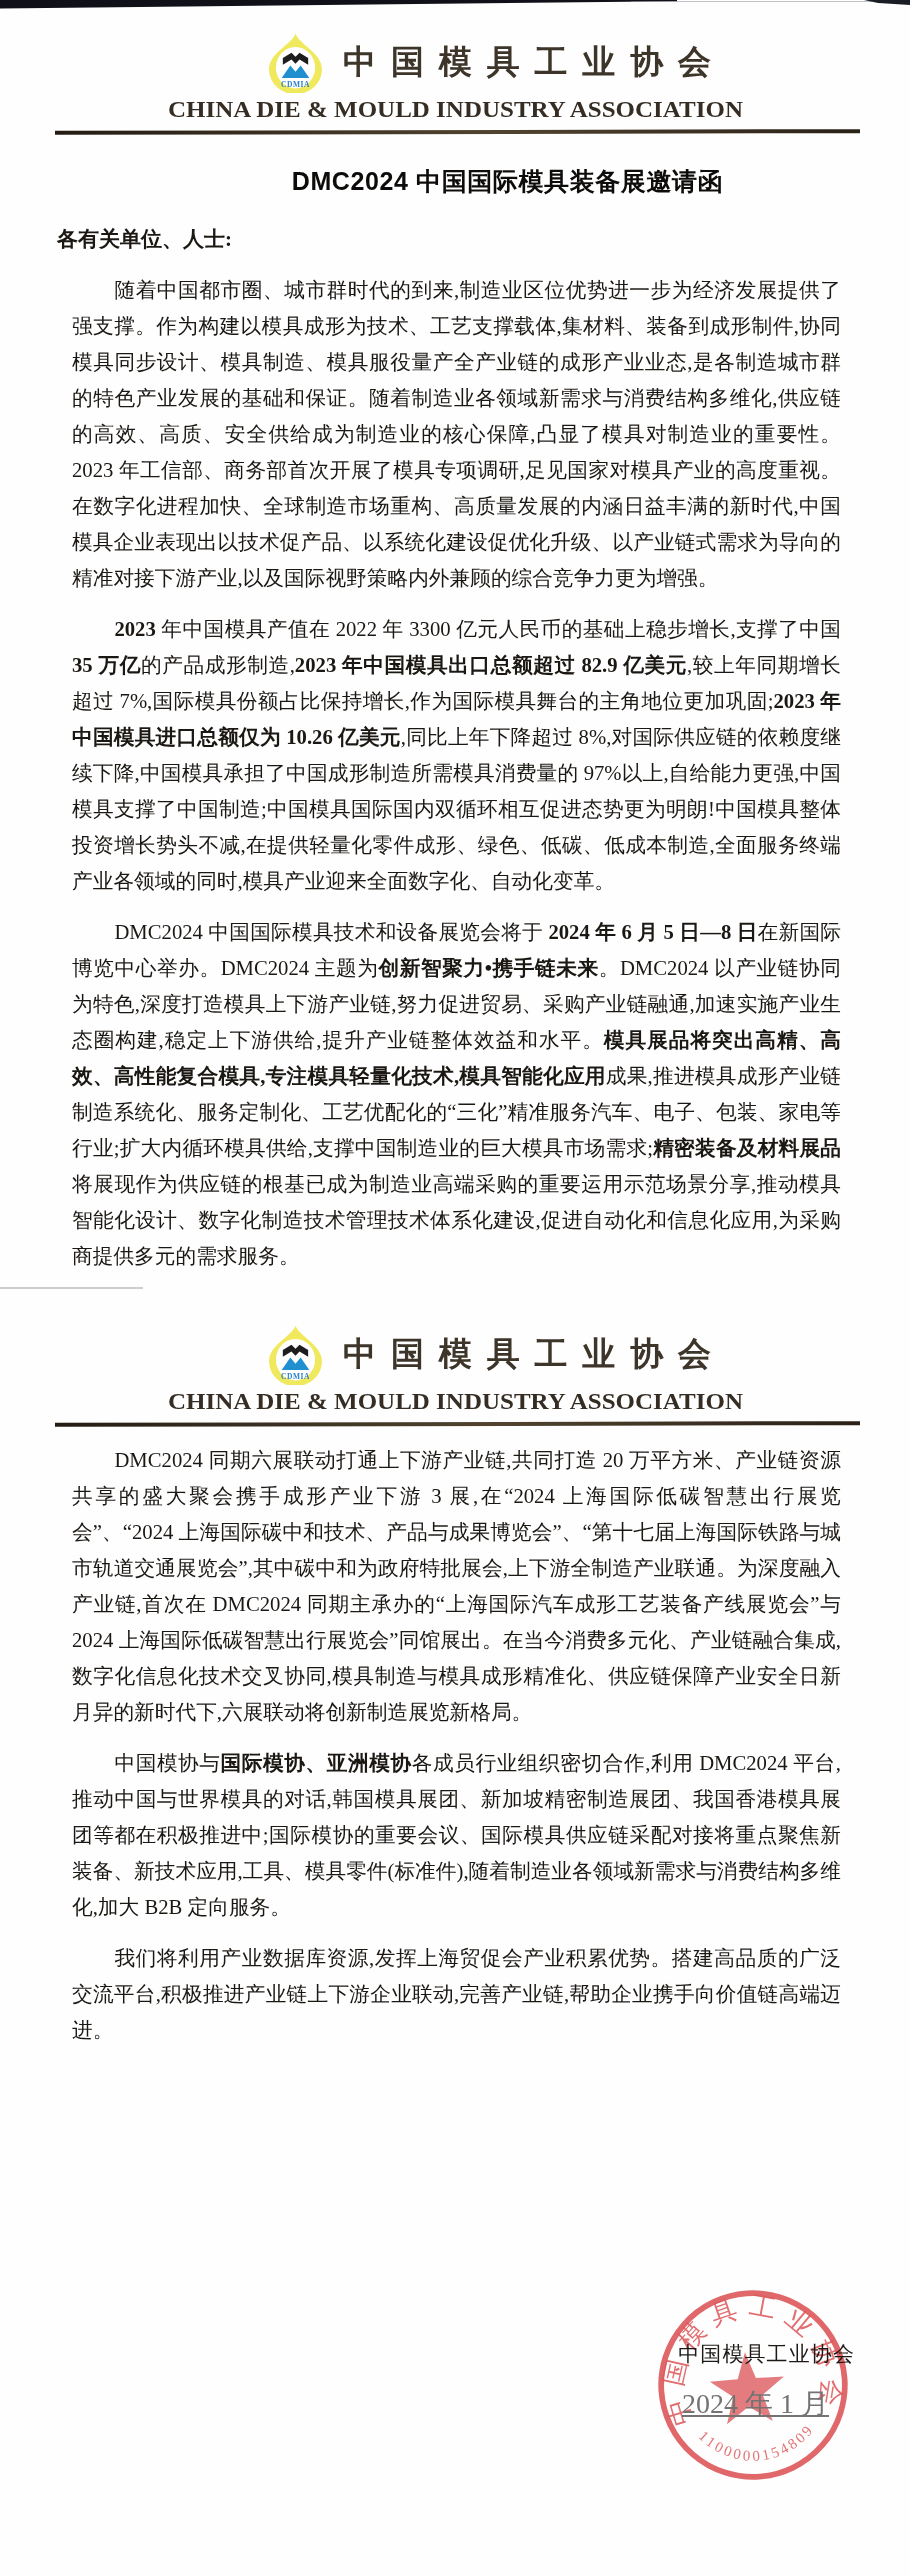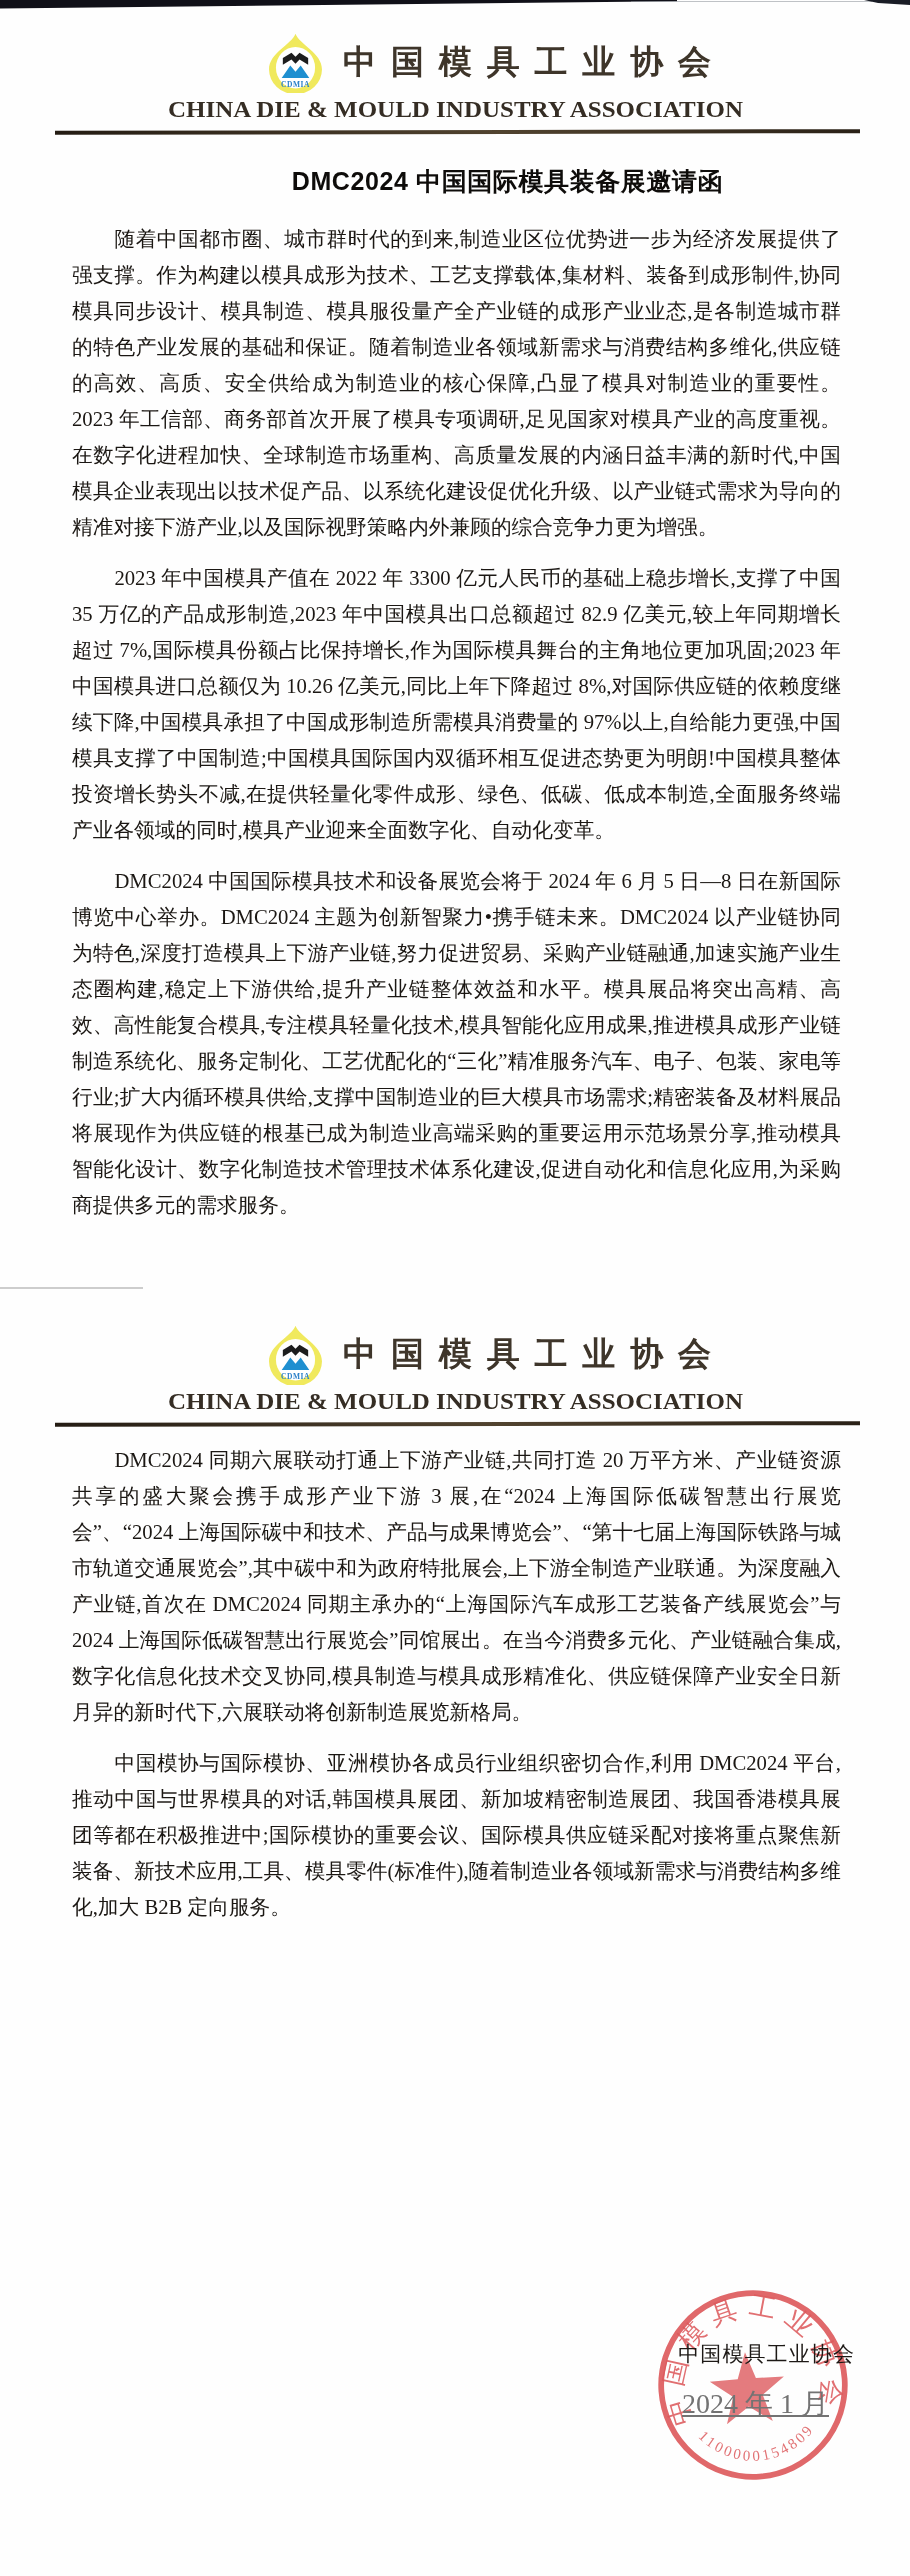--- a/index.html
+++ b/index.html
@@ -39,21 +39,21 @@
     text-align:center;margin:31px 0 0;transform:translateX(52px);
     font-family:"Liberation Sans","DejaVu Sans",sans-serif;
     font-weight:700;font-size:25px;color:#0e0c0a;letter-spacing:0.6px;
   }
 
   .body-text{margin:23px 55px 0 57px;text-align:justify;font-size:20.7px;line-height:36px;}
   .p2 .body-text{margin-top:16px;}
   .salutation{margin:0 0 1.1px;font-weight:700;font-size:21px;text-indent:0;}
   p.para{margin:15px;text-indent:2.05em;}
   p.gap-before{margin-top:19.5px;}
-  .b{font-weight:400;}
+  .b{font-weight:700;}
   .lnk{color:#2b62c8;}
 
   
   .sig-org{position:absolute;right:56px;top:1052px;font-size:21px;letter-spacing:1.1px;color:#1d1916;z-index:3;}
   .sig-date{position:absolute;right:82px;top:1097px;font-size:28px;color:#737373;z-index:3;text-decoration:underline;}
   .seal{position:absolute;left:652px;top:996px;width:202px;height:202px;z-index:2;opacity:.9;transform:rotate(-4deg);}
   .seal text{font-family:"Liberation Serif","DejaVu Serif",serif;}
 </style>
 </head>
 <body>
@@ -75,20 +75,21 @@
         <text x="53" y="96" text-anchor="middle" font-size="13" font-weight="bold" fill="#2a7fc8" letter-spacing="1">CDMIA</text>
       </svg>
       <div class="org-cn">中国模具工业协会</div>
     </div>
     <div class="org-en">CHINA DIE &amp; MOULD INDUSTRY ASSOCIATION</div>
     <div class="rule"></div>
 
     <h1 class="title">DMC2024 中国国际模具装备展邀请函</h1>
 
     <div class="body-text">
+      <p class="salutation">各有关单位、人士:</p>
       <p class="para"><span>随着中国都市圈、城市群时代的到来,制造业区位优势进一步为经济发展提供了强支撑。作为构建以模具成形为技术、工艺支撑载体,集材料、装备到成形制件,协同模具同步设计、模具制造、模具服役量产全产业链的成形产业业态,是各制造城市群的特色产业发展的基础和保证。随着制造业各领域新需求与消费结构多维化,供应链的高效、高质、安全供给成为制造业的核心保障,凸显了模具对制造业的重要性。2023 年工信部、商务部首次开展了模具专项调研,足见国家对模具产业的高度重视。在数字化进程加快、全球制造市场重构、高质量发展的内涵日益丰满的新时代,中国模具企业表现出以技术促产品、以系统化建设促优化升级、以产业链式需求为导向的精准对接下游产业,以及国际视野策略内外兼顾的综合竞争力更为增强。</span></p>
       <p class="para"><span class="b">2023</span><span> 年中国模具产值在 2022 年 3300 亿元人民币的基础上稳步增长,支撑了中国 </span><span class="b">35 万亿</span><span>的产品成形制造,</span><span class="b">2023 年中国模具出口总额超过 82.9 亿美元</span><span>,较上年同期增长超过 7%,国际模具份额占比保持增长,作为国际模具舞台的主角地位更加巩固;</span><span class="b">2023 年中国模具进口总额仅为 10.26 亿美元</span><span>,同比上年下降超过 8%,对国际供应链的依赖度继续下降,中国模具承担了中国成形制造所需模具消费量的 97%以上,自给能力更强,中国模具支撑了中国制造;中国模具国际国内双循环相互促进态势更为明朗!中国模具整体投资增长势头不减,在提供轻量化零件成形、绿色、低碳、低成本制造,全面服务终端产业各领域的同时,模具产业迎来全面数字化、自动化变革。</span></p>
       <p class="para"><span>DMC2024 中国国际模具技术和设备展览会将于 </span><span class="b">2024 年 6 月 5 日—8 日</span><span>在新国际博览中心举办。DMC2024 主题为</span><span class="b">创新智聚力•携手链未来</span><span>。DMC2024 以产业链协同为特色,深度打造模具上下游产业链,努力促进贸易、采购产业链融通,加速实施产业生态圈构建,稳定上下游供给,提升产业链整体效益和水平。</span><span class="b">模具展品将突出高精、高效、高性能复合模具,专注模具轻量化技术,模具智能化应用</span><span>成果,推进模具成形产业链制造系统化、服务定制化、工艺优配化的“三化”精准服务汽车、电子、包装、家电等行业;扩大内循环模具供给,支撑中国制造业的巨大模具市场需求;</span><span class="b">精密装备及材料展品</span><span>将展现作为供应链的根基已成为制造业高端采购的重要运用示范场景分享,推动模具智能化设计、数字化制造技术管理技术体系化建设,促进自动化和信息化应用,为采购商提供多元的需求服务。</span></p>
     </div>
   </section>
 
   <section class="page p2">
     <div class="hdr">
       <svg class="logo" viewBox="0 0 106 106">
         <path d="M53 3 C60 22 99 36 99 65 A 46 43 0 1 1 7 65 C7 36 46 22 53 3 Z" fill="#f0e95d"></path>
@@ -98,20 +99,21 @@
         <text x="53" y="96" text-anchor="middle" font-size="13" font-weight="bold" fill="#2a7fc8" letter-spacing="1">CDMIA</text>
       </svg>
       <div class="org-cn">中国模具工业协会</div>
     </div>
     <div class="org-en">CHINA DIE &amp; MOULD INDUSTRY ASSOCIATION</div>
     <div class="rule"></div>
 
     <div class="body-text">
       <p class="para"><span>DMC2024 同期六展联动打通上下游产业链,共同打造 20 万平方米、产业链资源共享的盛大聚会携手成形产业下游 3 展,在“2024 上海国际低碳智慧出行展览会”、“2024 上海国际碳中和技术、产品与成果博览会”、“第十七届上海国际铁路与城市轨道交通展览会”,其中碳中和为政府特批展会,上下游全制造产业联通。为深度融入产业链,首次在 DMC2024 同期主承办的“上海国际汽车成形工艺装备产线展览会”与 2024 上海国际低碳智慧出行展览会”同馆展出。在当今消费多元化、产业链融合集成,数字化信息化技术交叉协同,模具制造与模具成形精准化、供应链保障产业安全日新月异的新时代下,六展联动将创新制造展览新格局。</span></p>
       <p class="para"><span>中国模协与</span><span class="b">国际模协、亚洲模协</span><span>各成员行业组织密切合作,利用 DMC2024 平台,推动中国与世界模具的对话,韩国模具展团、新加坡精密制造展团、我国香港模具展团等都在积极推进中;国际模协的重要会议、国际模具供应链采配对接将重点聚焦新装备、新技术应用,工具、模具零件(标准件),随着制造业各领域新需求与消费结构多维化,加大 B2B 定向服务。</span></p>
+      <p class="para"><span>我们将利用产业数据库资源,发挥上海贸促会产业积累优势。搭建高品质的广泛交流平台,积极推进产业链上下游企业联动,完善产业链,帮助企业携手向价值链高端迈进。</span></p>
     </div>
 
     <svg class="seal" viewBox="0 0 352 352">
       <circle cx="176" cy="176" r="160" fill="none" stroke="#d9494c" stroke-width="10" opacity="0.92"></circle>
       <path fill="#d9494c" opacity="0.8" d="M166,118 L181.9,164.2 L230.7,165 L191.7,194.3 L206,241 L166,213 L126,241 L140.3,194.3 L101.3,165 L150.1,164.2 Z"></path>
       <defs>
         <path id="ringArc" d="M 71.2 236.5 A 121 121 0 1 1 280.8 236.5" fill="none"></path>
         <path id="numArc" d="M 61.7 242 A 132 132 0 0 0 290.3 242" fill="none"></path>
       </defs>
       <text font-size="46" fill="#d9494c" opacity="0.88" letter-spacing="16">

